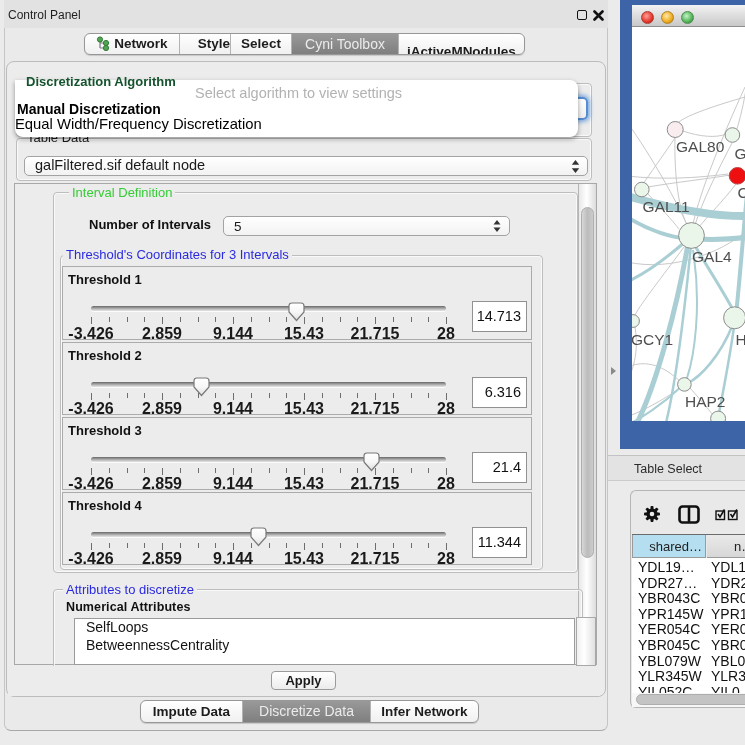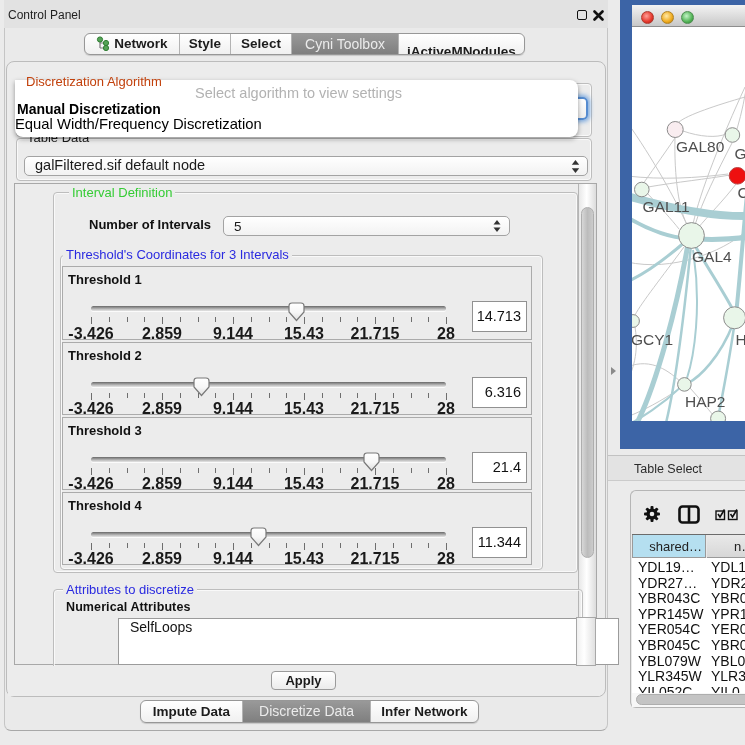--- a/index.html
+++ b/index.html
@@ -39,21 +39,21 @@
 #sthumb { left:580.5px; top:207px; width:13px; height:351px; background:linear-gradient(90deg,#d7d7d7,#bcbcbc,#cccccc); border:1px solid #aeaeae; border-radius:7px; }
 
 
 .tpanel { left:62px; width:470px; height:73.5px; border:1px solid #ababab; background:#ececec; }
 .tlabel { font-size:13px; font-weight:bold; color:#111; left:5px; top:5px; }
 .track { left:28px; top:39px; width:355px; height:5px; border-radius:2.5px; background:linear-gradient(#686868,#a5a5a5 45%,#d2d2d2 80%,#e3e3e3); box-shadow:0 1px 0 rgba(255,255,255,0.8); }
 .vbox { left:409px; top:34px; width:55px; height:31px; background:#ffffff; border:1px solid #919191; font-size:14.5px; color:#111; text-align:right; line-height:29px; padding-right:5px; }
 .ticklbl { font-size:16px; font-weight:bold; color:#1a1a1a; top:57.5px; width:50px; text-align:center; }
 
 
-#alist { left:74px; top:618px; width:501px; height:47px; background:#ffffff; border:1px solid #9b9b9b; overflow:hidden; font-size:14px; color:#141414;margin-left:44px; }
+#alist { left:74px; top:618px; width:501px; height:47px; background:#ffffff; border:1px solid #9b9b9b; overflow:hidden; font-size:14px; color:#141414; }
 #alist div { padding-left:11px; line-height:17.9px; }
 #alsbar { left:576px; top:617px; width:20px; height:49px; background:linear-gradient(90deg,#f0f0f0,#ffffff 40%,#e0e0e0); border:1px solid #a8a8a8; }
 
 #applybtn { left:271px; top:671px; width:65px; height:19px; background:linear-gradient(#ffffff,#ececec); border:1px solid #9b9b9b; border-radius:4px; font-size:13px; font-weight:bold; color:#1a1a1a; text-align:center; line-height:18px; }
 
 
 #popup { left:15px; top:80px; width:563px; height:57px; background:#ffffff; border-radius:0 0 8px 8px; border-top-right-radius:8px; box-shadow:0 2px 5px rgba(0,0,0,0.38); }
 
 
 #netwin { left:620px; top:0; width:125px; height:449px; background:#3c64a6; }
@@ -77,21 +77,21 @@
     <path d="M1.5,1.5 L9.5,9.5 M9.5,1.5 L1.5,9.5" stroke="#111" stroke-width="2.6" stroke-linecap="round"></path>
   </svg>
 
 <div class="abs seg" id="toptabs">
   <div class="it" style="width:95px;"><svg width="14" height="16" style="vertical-align:-3px" viewBox="0 0 14 16">
         <path d="M4,5 V13 M4,8 H9 M4,13 H9" stroke="#7a7a7a" stroke-width="1.2" fill="none"></path>
         <circle cx="4" cy="4.5" r="2.6" fill="#55a357" stroke="#2f7d32" stroke-width="1"></circle>
         <circle cx="10" cy="8" r="2.6" fill="#55a357" stroke="#2f7d32" stroke-width="1"></circle>
         <circle cx="10" cy="13" r="2.6" fill="#55a357" stroke="#2f7d32" stroke-width="1"></circle>
       </svg> Network</div>
-  <div class="it" style="width:51px;">Style</div>
+  <div class="it" style="width:51px;text-align:right;">Style</div>
   <div class="it" style="width:61px;">Select</div>
   <div class="it sel" style="width:107px;">Cyni Toolbox</div>
   <div class="it" style="width:125px;margin-top:8px;">jActiveMNodules</div>
 </div>
 
 <div class="abs" id="inner"></div>
 
 <div class="abs grp" style="left:16px; top:83px; width:576px; height:54px;"></div>
 
 <div class="abs" style="left:552px; top:97px; width:36px; height:23px; border-radius:5px; background:linear-gradient(#fff,#eee); border:2px solid #568cd0; box-shadow:0 0 4px 2px rgba(90,150,220,0.75);"></div>
@@ -100,21 +100,21 @@
 <div class="abs" style="left:27px; top:130px; font-size:13px; color:#1a1a1a; background:transparent;">Table Data</div>
 <div class="abs combo" style="left:24px; top:156px; width:564px; height:19.5px;">
   <span style="position:absolute; left:10px; top:-0.5px; font-size:14.5px;">galFiltered.sif default node</span>
   <svg style="position:absolute; right:7px; top:3px;" width="9" height="13" viewBox="0 0 9 14">
       <path d="M4.5,0 L8.5,5 H0.5 Z" fill="#333"></path>
       <path d="M4.5,14 L8.5,9 H0.5 Z" fill="#333"></path>
     </svg>
 </div>
 
 <div class="abs" id="popup"></div>
-<div class="abs" style="left:26px; top:74px; font-size:13px; color:#c2410c; font-weight:normal;">Discretization Algorithm</div>
+<div class="abs" style="left:26px; top:74px; font-size:13px; color:#14532d; font-weight:bold;">Discretization Algorithm</div>
 <div class="abs" style="left:195px; top:85px; font-size:14.5px; color:#b2b2b2;">Select algorithm to view settings</div>
 <div class="abs" style="left:17px; top:101px; font-size:14px; font-weight:bold; color:#000;">Manual Discretization</div>
 <div class="abs" style="left:15px; top:116px; font-size:14.8px; color:#000;">Equal Width/Frequency Discretization</div>
 
 <div class="abs" id="spane"></div>
 <div class="abs" id="sbar"></div>
 <div class="abs" id="sthumb"></div>
 
 <div class="abs grp" style="left:53px; top:192px; width:525px; height:381px;"></div>
 <div class="abs glabel" style="left:69px; top:186px; color:#35cc35;">Interval Definition</div>
@@ -300,20 +300,21 @@
       </svg>
       <div class="abs vbox">11.344</div>
     </div>
 </div>
 
 <div class="abs grp" style="left:53px; top:589px; width:530px; height:100px;"></div>
 <div class="abs glabel" style="left:63px; top:583px; color:#2a2ae0;">Attributes to discretize</div>
 <div class="abs" style="left:66px; top:600px; font-size:12.5px; font-weight:bold; color:#111; letter-spacing:0.1px;">Numerical Attributes</div>
 <div class="abs" id="alist">
   <div>SelfLoops</div>
+  <div>BetweennessCentrality</div>
 </div>
 <div class="abs" id="alsbar"></div>
 
 <div class="abs" style="left:8px; top:666px; width:592px; height:30px; background:#ececec;"></div>
 <div class="abs" id="applybtn">Apply</div>
 
 <div class="abs seg" id="bottabs">
   <div class="it" style="width:102px; line-height:21px;">Impute Data</div>
   <div class="it sel" style="width:128px; line-height:21px;">Discretize Data</div>
   <div class="it" style="width:107px; line-height:21px;">Infer Network</div>

